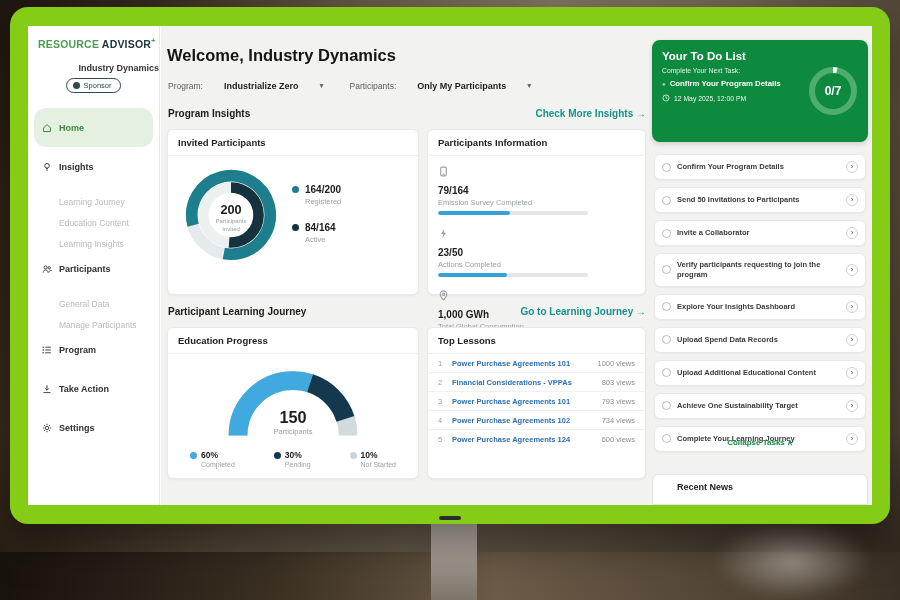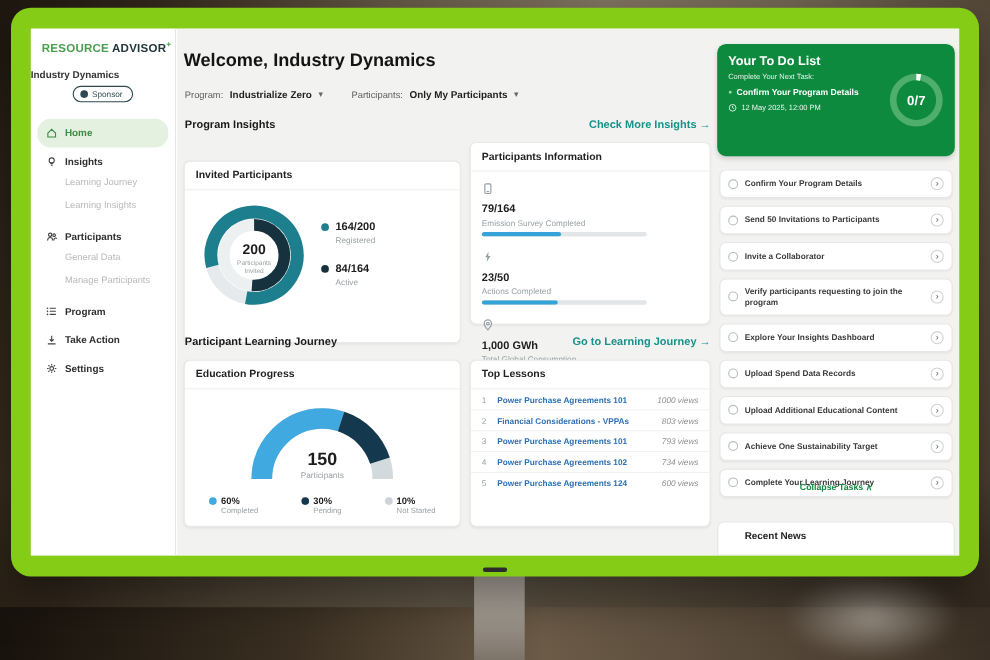--- a/index.html
+++ b/index.html
@@ -23,48 +23,48 @@
     width:22px;height:4px;border-radius:2px;background:#2c2c2c;}
   .screen{position:absolute;left:18px;top:19px;width:844px;height:479px;background:#ffffff;
     overflow:hidden;font-size:9px;color:#333;}
 
   
   .sidebar{position:absolute;left:0;top:0;width:132px;height:100%;background:#fff;border-right:1px solid #e6e6e6;z-index:4;}
   .logo{position:absolute;left:10px;top:10px;font-size:10.5px;font-weight:bold;letter-spacing:.2px;}
   .logo .res{color:#4a9e4f;}
   .logo .adv{color:#20373c;}
   .logo .plus{color:#4a9e4f;font-size:7.5px;vertical-align:super;}
-  .org{position:absolute;top:37px;width:100%;text-align:left;font-size:9px;font-weight:bold;color:#333;}
+  .org{position:absolute;top:37px;width:100%;text-align:right;font-size:9px;font-weight:bold;color:#333;}
   .sponsor{position:absolute;top:52px;left:50%;transform:translateX(-50%);
     border:1px solid #2e4a4e;border-radius:10px;padding:2px 9px 2px 6px;font-size:7.5px;color:#2e4a4e;
     display:flex;align-items:center;gap:4px;background:#fff;}
   .sponsor-dot{width:7px;height:7px;border-radius:50%;background:#2e4a4e;}
   .nav{position:absolute;top:82px;left:6px;right:6px;}
-  .nav-item{display:flex;align-items:center;gap:7px;height:26px;padding:0 8px;border-radius:12px;
+  .nav-item{display:flex;align-items:center;gap:7px;height:39px;padding:0 8px;border-radius:12px;
     font-size:9px;font-weight:bold;color:#2f2f2f;cursor:pointer;}
   .nav-item svg{width:10px;height:10px;flex:none;stroke:#444;fill:none;stroke-width:1;}
   .nav-item.active{background:#e4f1e1;color:#3f8a44;}
   .nav-item.active svg{stroke:#3f8a44;}
-  .nav-sub{display:flex;align-items:flex-start;height:21px;padding:0 8px 0 25px;font-size:8.5px;color:#b9b9b9;cursor:pointer;}
+  .nav-sub{display:flex;align-items:flex-end;height:21px;padding:0 8px 0 25px;font-size:8.5px;color:#b9b9b9;cursor:pointer;}
 
   
   .main-bg{position:absolute;left:133px;top:0;right:0;height:100%;background:#f2f3f1;}
   .welcome{position:absolute;left:6px;top:20px;font-size:16.5px;font-weight:bold;color:#141414;}
   .filters{position:absolute;left:7px;top:55px;display:flex;gap:26px;align-items:center;font-size:8.5px;color:#5d5d5d;}
-  .filter{display:flex;gap:6px;}
+  .filter{display:flex;gap:21px;}
   .filter b{color:#1e1e1e;font-size:9px;cursor:pointer;}
   .dd{color:#666;font-size:8px;}
   .sec-head{position:absolute;left:7px;width:478px;display:flex;justify-content:space-between;align-items:center;}
   .sec-head.s1{top:82px;}
   .sec-head.s2{top:280px;}
   .sec-title{font-size:10px;font-weight:bold;color:#1b1b1b;}
   .sec-link{font-size:10px;font-weight:bold;color:#17918a;cursor:pointer;}
   .card{position:absolute;background:#fff;border:1px solid #e9eae8;border-radius:6px;box-shadow:0 1px 2px rgba(0,0,0,.05);}
   .card-title{padding:7px 10px;font-size:9.5px;font-weight:bold;color:#222;border-bottom:1px solid #efefef;}
-  .card-invited{left:6px;top:120px;width:252px;height:166px;}
+  .card-invited{left:6px;top:103px;width:252px;height:166px;}
   .card-info{left:266px;top:103px;width:219px;height:166px;}
   .card-edu{left:6px;top:301px;width:252px;height:152px;}
   .card-lessons{left:266px;top:301px;width:219px;height:152px;}
 
   .invited-body{display:flex;padding:6px 10px;}
   .inv-legend{display:flex;flex-direction:column;gap:16px;margin-left:8px;margin-top:22px;}
   .leg-line{display:flex;align-items:center;gap:6px;font-size:10px;font-weight:bold;color:#1c1c1c;}
   .leg-dot{width:7px;height:7px;border-radius:50%;flex:none;}
   .leg-sub{font-size:7.5px;color:#9aa0a3;margin:2px 0 0 13px;font-weight:normal;}
 
@@ -81,21 +81,21 @@
   .edu-body{padding:4px 10px 0;text-align:center;}
   .edu-legend{display:flex;justify-content:space-between;padding:0 12px;margin-top:0px;}
   .edu-leg-item{text-align:left;}
   .edu-leg-top{display:flex;align-items:center;gap:4px;font-size:8.5px;font-weight:bold;color:#1c1c1c;}
   .edu-leg-sub{font-size:7px;color:#9aa0a3;margin:1px 0 0 11px;}
 
   .lesson{display:flex;align-items:center;gap:6px;padding:4.5px 10px;border-bottom:1px solid #f1f1f1;cursor:pointer;}
   .lesson:last-child{border-bottom:none;}
   .lesson .rank{font-size:7.5px;color:#9aa0a3;width:8px;flex:none;}
   .lesson .ltitle{font-size:7.5px;font-weight:bold;color:#2d6fb3;flex:1;}
-  .lesson .views{font-size:7.5px;color:#8d8d8d;flex:none;font-style:italic;}
+  .lesson .views{font-size:7.5px;color:#8d8d8d;flex:none;}
 
   
   .todo{position:absolute;left:624px;top:0;width:216px;height:100%;z-index:5;}
   .todo-hero{position:absolute;left:0;top:14px;width:100%;height:102px;background:#0e8a3e;border-radius:8px;
     color:#fff;padding:10px;box-shadow:0 2px 5px rgba(0,0,0,.15);}
   .hero-title{font-size:11.5px;font-weight:bold;}
   .hero-sub{font-size:6.8px;opacity:.88;margin-top:5px;}
   .hero-task{display:flex;align-items:center;gap:4px;font-size:7.8px;font-weight:bold;margin-top:5px;width:140px;}
   .hero-bullet{color:#9fd9ae;font-size:6px;}
   .hero-due{display:flex;align-items:center;gap:4px;font-size:6.8px;margin-top:6px;opacity:.92;}
@@ -385,20 +385,23 @@
           <svg viewBox="0 0 10 10">
               <circle cx="5" cy="3.8" r="2.3"></circle>
               <path d="M4 6.6h2M4.2 8.1h1.6"></path>
             </svg>
           <span>Insights</span>
         </div>
         <div class="nav-sub">
             <span>Learning Journey</span>
           </div>
         <div class="nav-sub">
+            <span>Education Content</span>
+          </div>
+        <div class="nav-sub">
             <span>Learning Insights</span>
           </div>
         <div class="nav-item">
           <svg viewBox="0 0 10 10">
               <circle cx="3.6" cy="3.4" r="1.5"></circle>
               <path d="M1.2 8.6c.2-1.8 1.2-2.7 2.4-2.7s2.2.9 2.4 2.7"></path>
               <circle cx="7.2" cy="3.8" r="1.2"></circle>
               <path d="M6.8 8.6c.2-1.4.9-2.2 1.9-2.2.5 0 .9.2 1.2.5"></path>
             </svg>
           <span>Participants</span>

